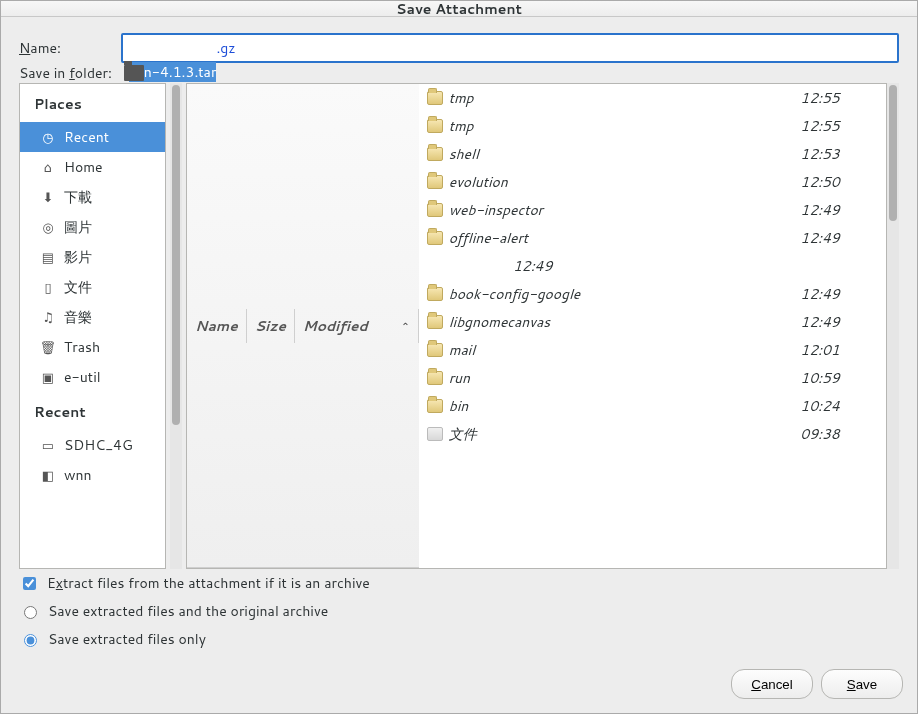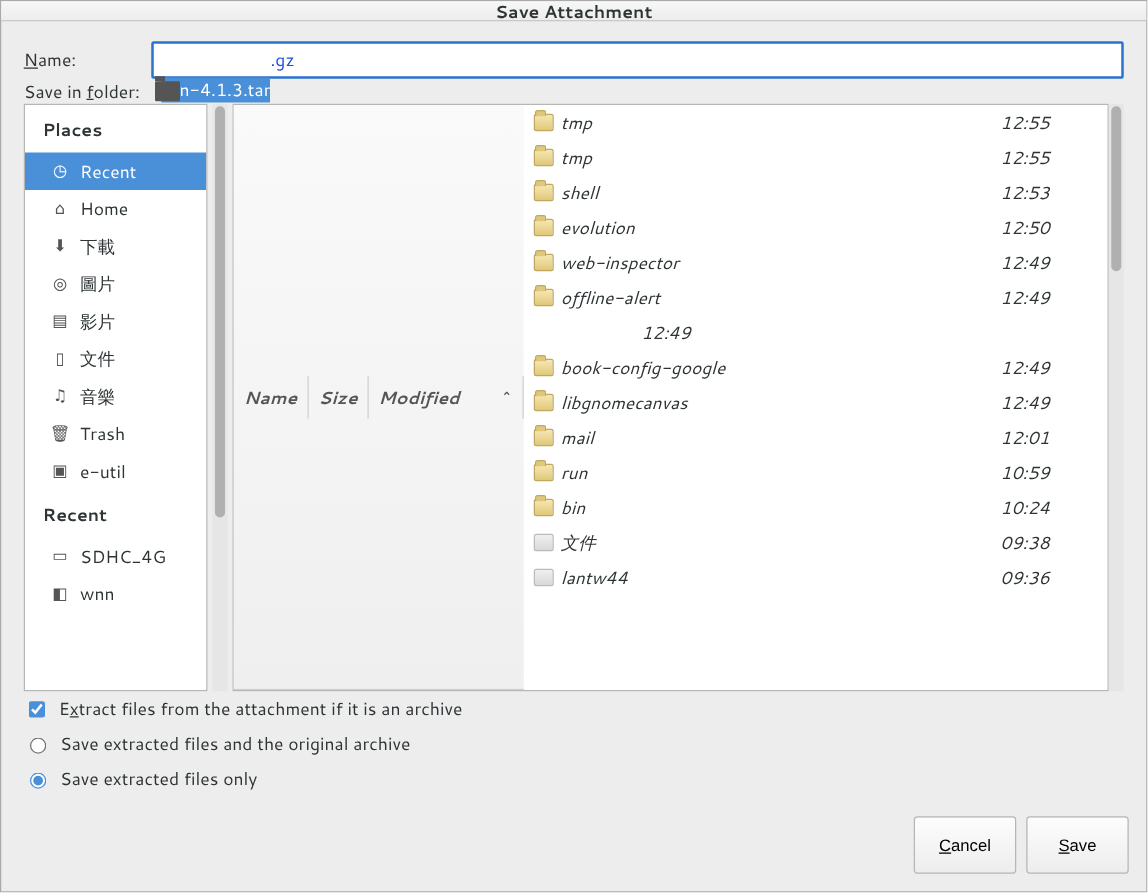--- a/index.html
+++ b/index.html
@@ -40,21 +40,21 @@
   .fico { width:16px; height:14px; position:relative;}
   .fico.folder { background:linear-gradient(#f7e7b3,#e0c87a); border:1px solid #c0a95e; border-radius:2px;}
   .fico.folder:before{content:""; position:absolute; top:-4px; left:0; width:7px; height:4px; background:#e0c87a; border:1px solid #c0a95e; border-bottom:none; border-radius:2px 2px 0 0;}
   .fico.app { background:linear-gradient(#f0f0f0,#d8d8d8); border:1px solid #bbb; border-radius:2px;}
   .options { padding-top:4px; display:flex; flex-direction:column; gap:8px;}
   .chk { display:flex; align-items:center; gap:8px;}
   .chk input {accent-color:#4a90d9;}
   .rad { display:flex; align-items:center; gap:8px;}
   .rad input {accent-color:#4a90d9;}
   .buttons { padding:8px 14px 14px; display:flex; justify-content:flex-end; gap:8px;}
-  button.g { min-width:82px; height:46px; background:linear-gradient(#fdfdfd,#ededed); border:1px solid #b6b6b3; border-radius:3px;}
+  button.g { min-width:82px; height:30px; background:linear-gradient(#fdfdfd,#ededed); border:1px solid #b6b6b3; border-radius:13px;}
   .asc{font-size:10px;}
 </style>
 </head>
 <body>
 
 <div class="window">
   <div class="titlebar">Save Attachment</div>
   <div class="body">
 
     <div class="row">
@@ -233,28 +233,20 @@
                 <span class="fsize"></span>
                 <span class="fmod">10:24</span>
               </div>
               <div class="frow">
                 <span class="fname">
                   <span class="fico app"></span>
                   <span>文件</span>
                 </span>
                 <span class="fsize"></span>
                 <span class="fmod">09:38</span>
-              </div>
-              <div class="frow">
-                <span class="fname">
-                  <span class="fico app"></span>
-                  <span>lantw44</span>
-                </span>
-                <span class="fsize"></span>
-                <span class="fmod">09:36</span>
               </div>
             </div>
         </div>
         <div class="vscroll">
             <div class="thumb" style="height:28%;"></div>
           </div>
       </div>
 
     </div>
 

